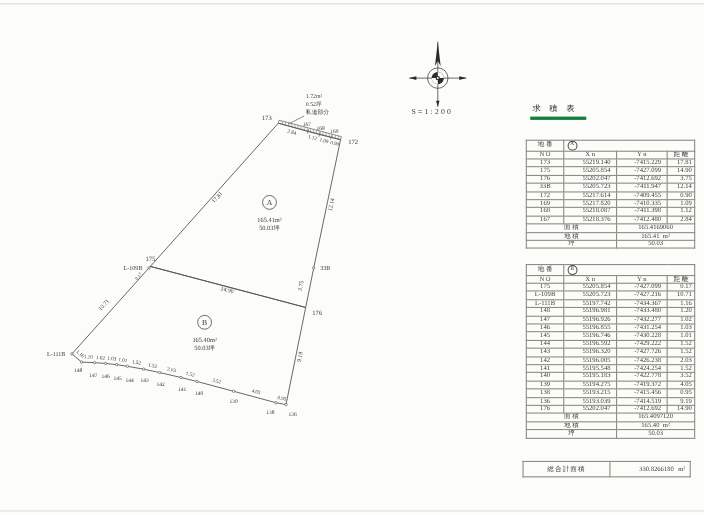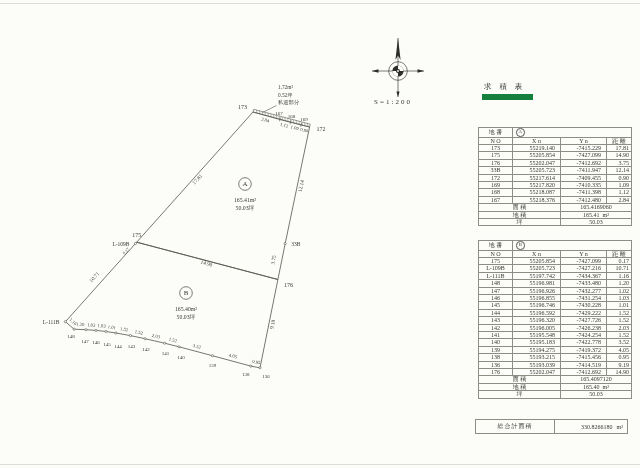--- a/index.html
+++ b/index.html
@@ -1,22 +1,22 @@
 <!DOCTYPE html>
 <html><head>
 <meta charset="utf-8">
 <style>
   html,body{margin:0;padding:0;background:#ffffff;}
   .sheet{position:relative;width:640px;height:468px;background:#fcfcf9;overflow:hidden;
          font-family:"Liberation Serif",serif;color:#3a3a35;}
   .scan-line{position:absolute;left:0;width:640px;height:1px;background:#dcdcd6;}
   svg text{font-family:"Liberation Serif",serif;fill:#3a3a35;}
   .panel{position:absolute;left:470px;top:0;width:168px;height:468px;}
-  .tbl-title{position:absolute;top:82px;left:12px;font-size:7.5px;letter-spacing:3px;
-             border-bottom:6px solid #15803d;padding:0 8px 2px 2px;white-space:nowrap;color:#333;}
+  .tbl-title{position:absolute;top:94px;left:12px;font-size:7.5px;letter-spacing:3px;
+             border-bottom:3px solid #15803d;padding:0 8px 2px 2px;white-space:nowrap;color:#333;}
   .area-table{position:absolute;left:8px;}
   .area-table table, .total-tbl{border-collapse:collapse;table-layout:fixed;width:153px;}
   .area-table td{border:0.6px solid #8d8d85;font-size:6px;line-height:6.4px;height:6.2px;
                  padding:0 2px;white-space:nowrap;overflow:hidden;}
   td.lab{text-align:center;padding:0 1px;}
   td.c0{text-align:center;padding:0;}
   td.num{text-align:right;padding-right:5px;}
   td.dist{text-align:right;padding-right:2px;}
   td.lotid{text-align:left;padding-left:3px;}
   .circ{display:inline-block;width:6.5px;height:6.5px;border:0.6px solid #555;border-radius:50%;

